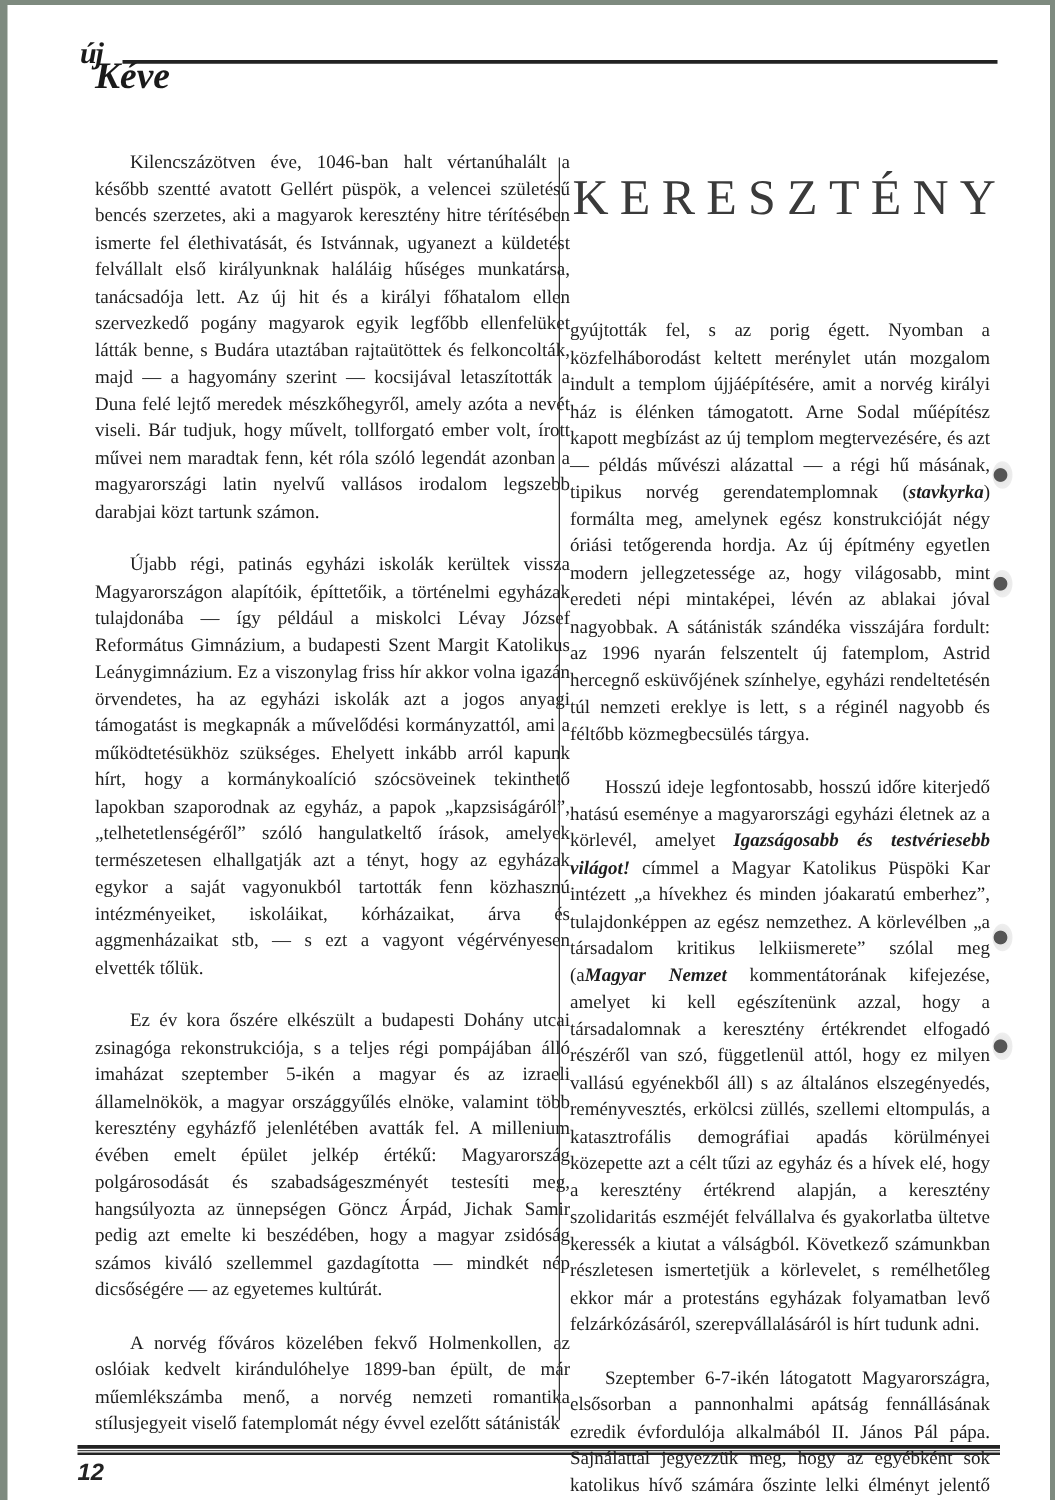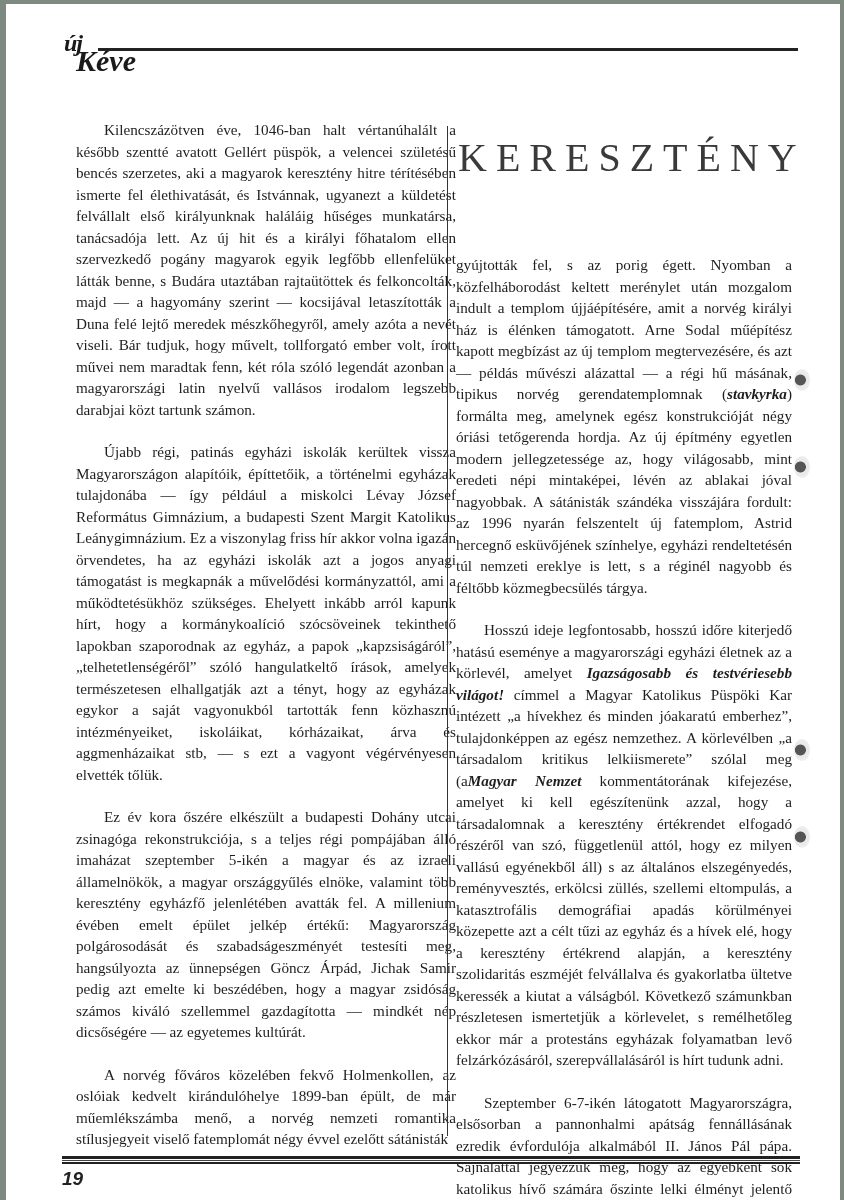--- a/index.html
+++ b/index.html
@@ -98,14 +98,14 @@
     <p><span>Hosszú ideje legfontosabb, hosszú időre kiterjedő hatású eseménye a magyarországi egyházi életnek az a körlevél, amelyet </span><i>Igazságosabb és testvériesebb világot!</i><span> címmel a Magyar Katolikus Püspöki Kar intézett „a hívekhez és minden jóakaratú emberhez”, tulajdonképpen az egész nemzethez. A körlevélben „a társadalom kritikus lelkiismerete” szólal meg (a</span><i>Magyar Nemzet</i><span> kommentátorának kifejezése, amelyet ki kell egészítenünk azzal, hogy a társadalomnak a keresztény értékrendet elfogadó részéről van szó, függetlenül attól, hogy ez milyen vallású egyénekből áll) s az általános elszegényedés, reményvesztés, erkölcsi züllés, szellemi eltompulás, a katasztrofális demográfiai apadás körülményei közepette azt a célt tűzi az egyház és a hívek elé, hogy a keresztény értékrend alapján, a keresztény szolidaritás eszméjét felvállalva és gyakorlatba ültetve keressék a kiutat a válságból. Következő számunkban részletesen ismertetjük a körlevelet, s remélhetőleg ekkor már a protestáns egyházak folyamatban levő felzárkózásáról, szerepvállalásáról is hírt tudunk adni.</span></p>
     <p>Szeptember 6-7-ikén látogatott Magyarországra, elsősorban a pannonhalmi apátság fennállásának ezredik évfordulója alkalmából II. János Pál pápa. Sajnálattal jegyezzük meg, hogy az egyébként sok katolikus hívő számára őszinte lelki élményt jelentő látogatás sem a keresztény ökumené, sem a magyar katolikusság számára nem hozta meg a tőle várt eredményeket: a pápa nem találko-</p>
   </div>
 
   <div class="punch-hole" style="top:365px"></div>
   <div class="punch-hole" style="top:452px"></div>
   <div class="punch-hole" style="top:735px"></div>
   <div class="punch-hole" style="top:822px"></div>
 
   <div class="footer-rule"></div>
-  <div class="page-number">19</div>
+  <div class="page-number">12</div>
 </div>
 
 </body></html>

